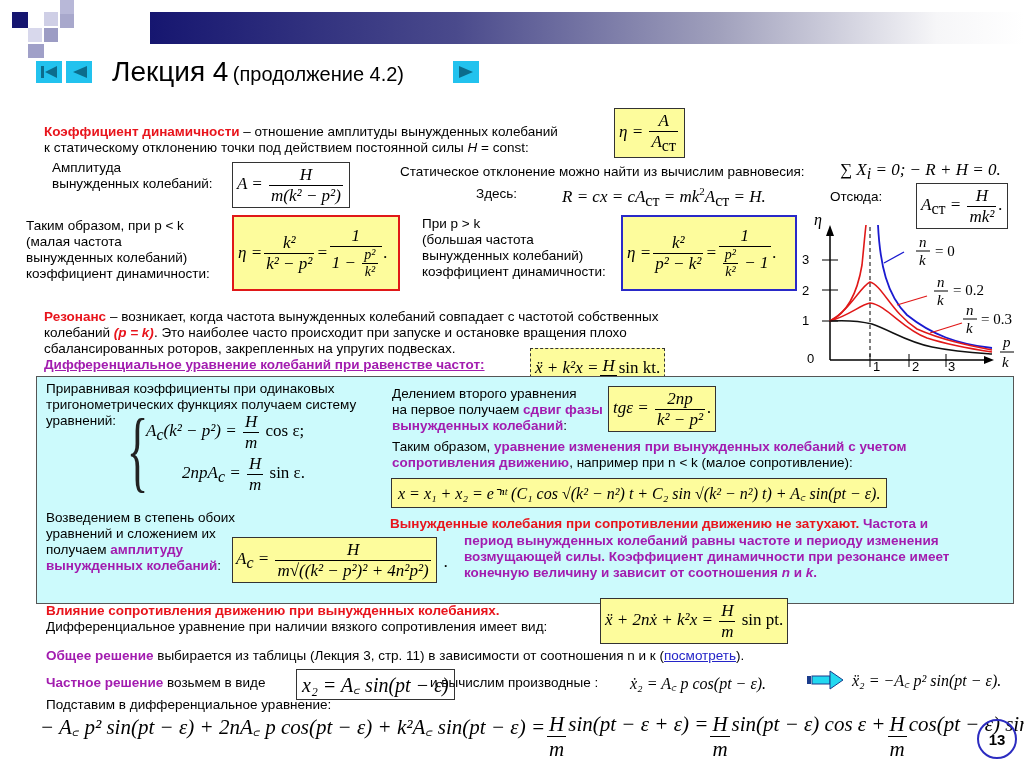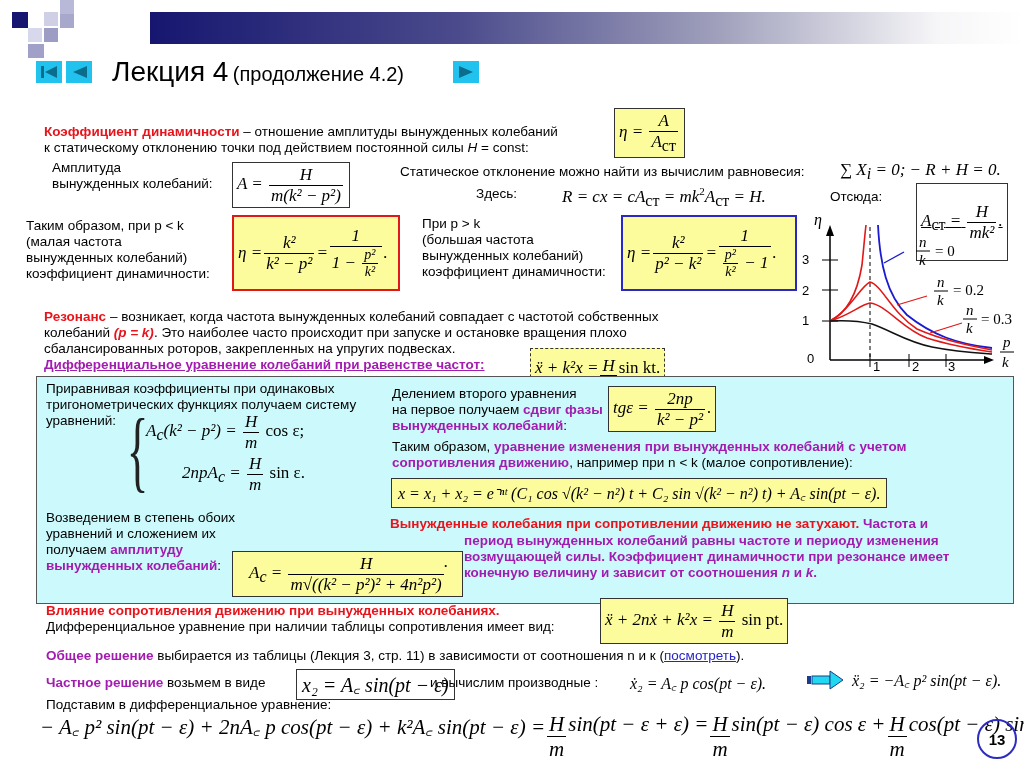--- a/index.html
+++ b/index.html
@@ -89,21 +89,21 @@
   <span>Статическое отклонение можно найти из вычислим равновесия:</span>
 </div>
 <div class="abs math" style="left:840px;top:160px;">
   <span>∑ X</span><sub>i</sub><span> = 0;  − R + H = 0.</span>
 </div>
 <div class="abs txt" style="left:476px;top:186px;">Здесь:</div>
 <div class="abs math" style="left:562px;top:185px;">
   <span>R = cx = cA</span><sub class="up">ст</sub><span> = mk</span><sup class="up">2</sup><span>A</span><sub class="up">ст</sub><span> = H.</span>
 </div>
 <div class="abs txt" style="left:830px;top:189px;">Отсюда:</div>
-<div class="abs math box-black" style="left:916px;top:183px;padding:18px 4px;text-decoration:underline;">
+<div class="abs math box-black" style="left:916px;top:183px;padding:2px 4px;">
   <span>A</span><sub class="up">ст</sub><span> =</span>
   <span class="frac"><span class="num">H</span><span>mk²</span></span><span>.</span>
 </div>
 
 <div class="abs txt" style="left:26px;top:218px;">
   <span>Таким образом, при p &lt; k</span><br>
   <span>(малая частота</span><br>
   <span>вынужденных колебаний)</span><br>
   <span>коэффициент динамичности:</span>
 </div>
@@ -254,38 +254,38 @@
   <span class="blue">сопротивления движению</span><span>, например при n &lt; k (малое сопротивление):</span>
 </div>
 <div class="abs math yellow box-black" style="left:391px;top:478px;padding:3px 6px;font-size:16px;">x = x₁ + x₂ = e⁻ⁿᵗ (C₁ cos √(k² − n²) t + C₂ sin √(k² − n²) t) + A꜀ sin(pt − ε).</div>
 
 <div class="abs txt" style="left:46px;top:510px;">
   <span>Возведением в степень обоих</span><br>
   <span>уравнений и сложением их</span><br>
   <span>получаем </span><span class="blue">амплитуду</span><br>
   <span class="blue">вынужденных колебаний</span><span>:</span>
 </div>
-<div class="abs math yellow box-black" style="left:232px;top:551px;padding:2px 16px;">
+<div class="abs math yellow box-black" style="left:232px;top:537px;padding:2px 3px;">
   <span>A</span><sub>c</sub><span> =</span>
   <span class="frac"><span class="num">H</span><span>m√((k² − p²)² + 4n²p²)</span></span>
 </div>
 <div class="abs math" style="left:444px;top:552px;">.</div>
 
 <div class="abs txt" style="left:390px;top:516px;white-space:nowrap;">
   <span class="red">Вынужденные колебания при сопротивлении движению не затухают.</span><span class="blue"> Частота и</span>
 </div>
 <div class="abs txt blue" style="left:464px;top:533px;white-space:nowrap;font-weight:bold;">
   <span>период вынужденных колебаний равны частоте и периоду изменения</span><br>
   <span>возмущающей силы. Коэффициент динамичности при резонансе имеет</span><br>
   <span>конечную величину и зависит от соотношения </span><i>n</i><span> и </span><i>k</i><span>.</span>
 </div>
 
 <div class="abs txt" style="left:46px;top:603px;white-space:nowrap;">
   <span class="red">Влияние сопротивления движению при вынужденных колебаниях.</span><br>
-  <span>Дифференциальное уравнение при наличии таблицы сопротивления имеет вид:</span>
+  <span>Дифференциальное уравнение при наличии вязкого сопротивления имеет вид:</span>
 </div>
 <div class="abs math yellow box-black" style="left:600px;top:598px;padding:2px 4px;">
   <span>ẍ + 2nẋ + k²x =</span>
   <span class="frac"><span class="num">H</span><span>m</span></span>
   <span class="up">sin pt.</span>
 </div>
 
 <div class="abs txt" style="left:46px;top:648px;white-space:nowrap;">
   <span class="blue">Общее решение</span><span> выбирается из таблицы (Лекция 3, стр. 11) в зависимости от соотношения n и к (</span><a class="link">посмотреть</a><span>).</span>
 </div>

